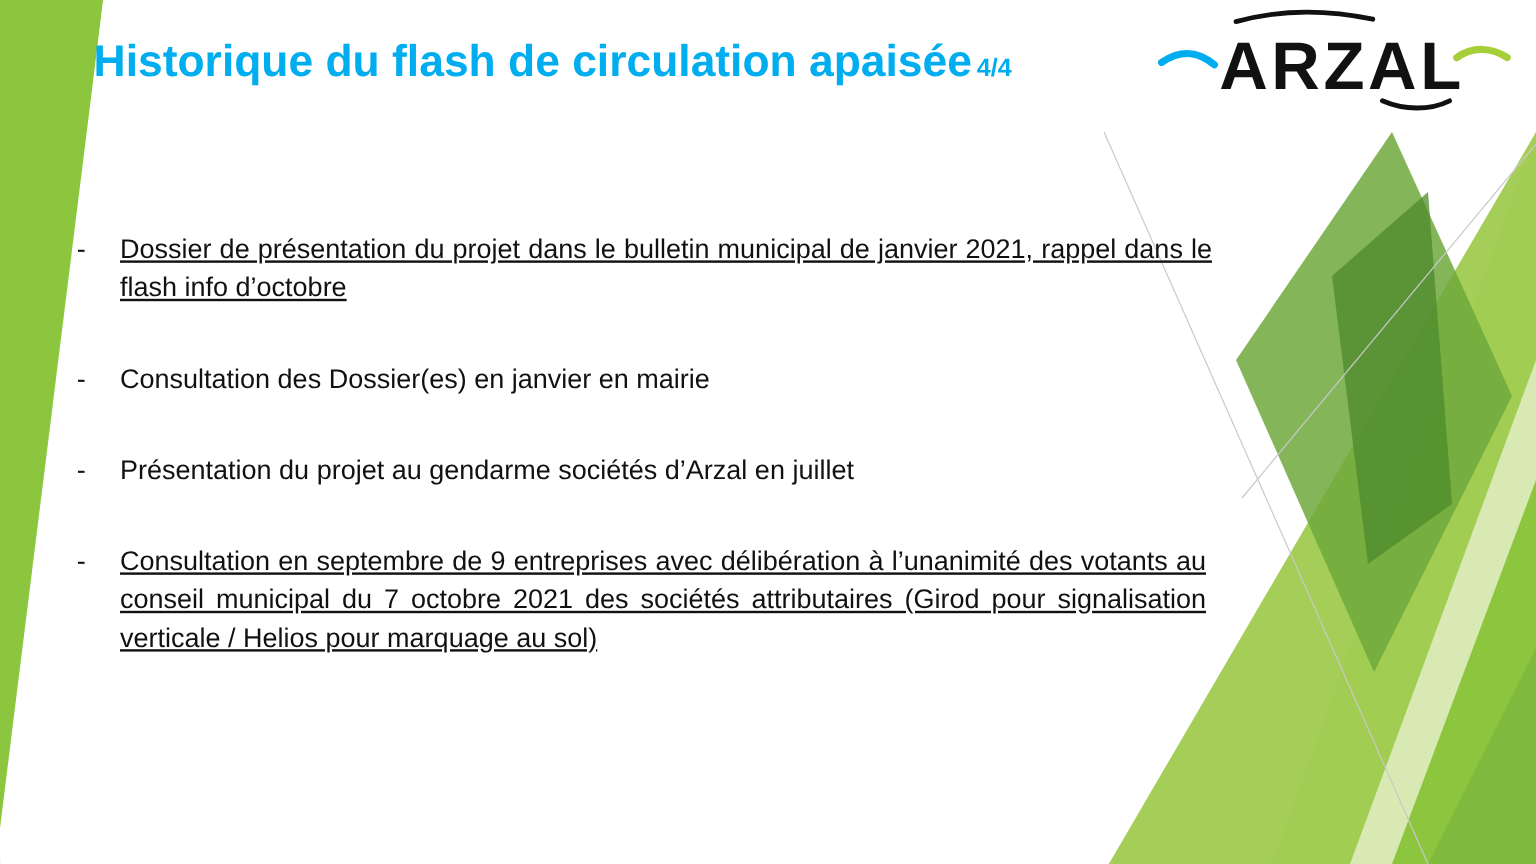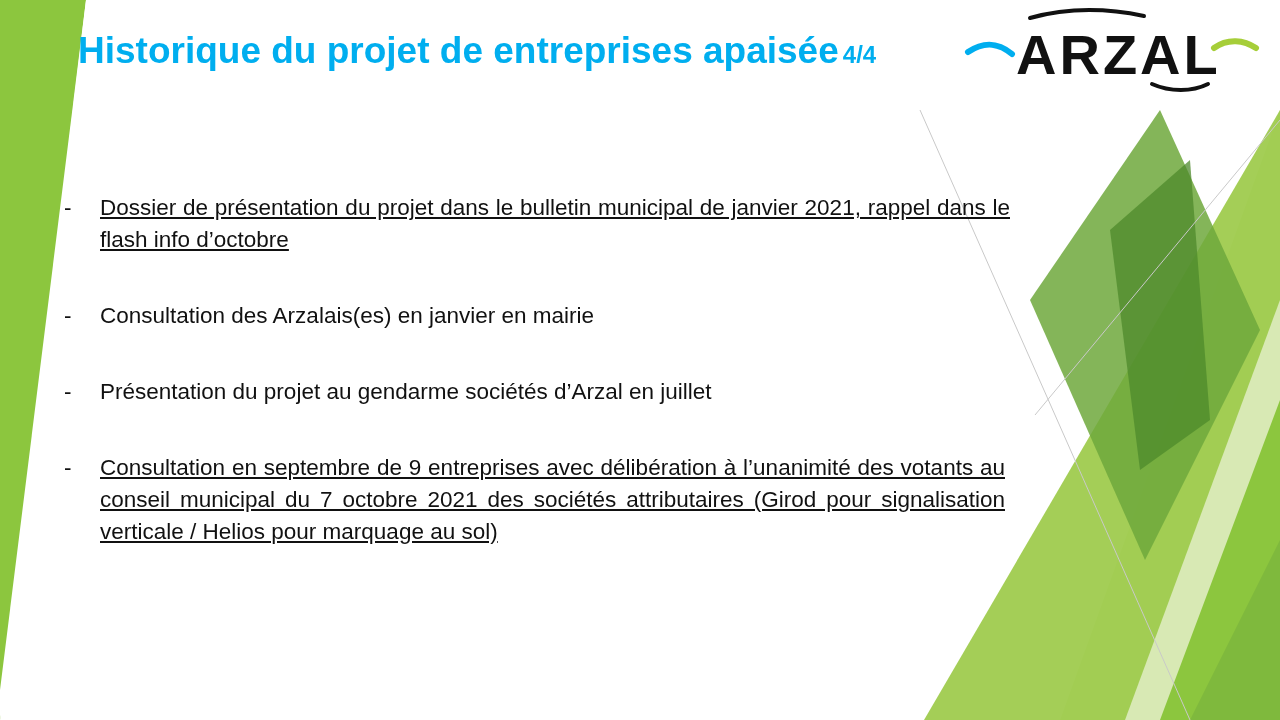--- a/index.html
+++ b/index.html
@@ -51,21 +51,21 @@
     width: 860px;
   }
   .title {
     color: #00AEEF;
     font-size: 37px;
     font-weight: bold;
     line-height: 1.15;
     white-space: nowrap;
   }
   .title .counter {
-    font-size: 24px;
+    font-size: 21px;
     font-weight: bold;
     vertical-align: baseline;
     margin-left: 4px;
   }
 
   
   .logo-box {
     position: absolute;
     left: 956px;
     top: 0;
@@ -152,34 +152,34 @@
 
       <text x="60" y="74" font-family="'Liberation Sans', sans-serif" font-size="56" font-weight="bold" letter-spacing="3" fill="#111111">ARZAL</text>
 
       <path d="M74 18 C110 8, 150 8, 188 16" stroke="#111111" stroke-width="4" fill="none" stroke-linecap="round"></path>
       <path d="M196 84 C214 92, 236 92, 252 84" stroke="#111111" stroke-width="4" fill="none" stroke-linecap="round"></path>
     </svg>
   </div>
 
   <div class="title-wrap">
     <div class="title">
-      <span>Historique du projet de entreprises apaisée</span><span class="counter">4/4</span>
+      <span>Historique du flash de circulation apaisée</span><span class="counter">4/4</span>
     </div>
   </div>
 
   <div class="content">
 
     <div class="bullet b1 justified">
       <span class="dash">-</span>
       <span class="txt">Dossier de présentation du projet dans le bulletin municipal de janvier 2021, rappel dans le flash info d’octobre</span>
     </div>
 
     <div class="bullet b2">
       <span class="dash">-</span>
-      <span class="txt">Consultation des Arzalais(es) en janvier en mairie</span>
+      <span class="txt">Consultation des Dossier(es) en janvier en mairie</span>
     </div>
 
     <div class="bullet b3">
       <span class="dash">-</span>
       <span class="txt">Présentation du projet au gendarme sociétés d’Arzal en juillet</span>
     </div>
 
     <div class="bullet b4 justified">
       <span class="dash">-</span>
       <span class="txt">Consultation en septembre de 9 entreprises avec délibération à l’unanimité des votants au conseil municipal du 7 octobre 2021 des sociétés attributaires (Girod pour signalisation verticale / Helios pour marquage au sol)</span>

